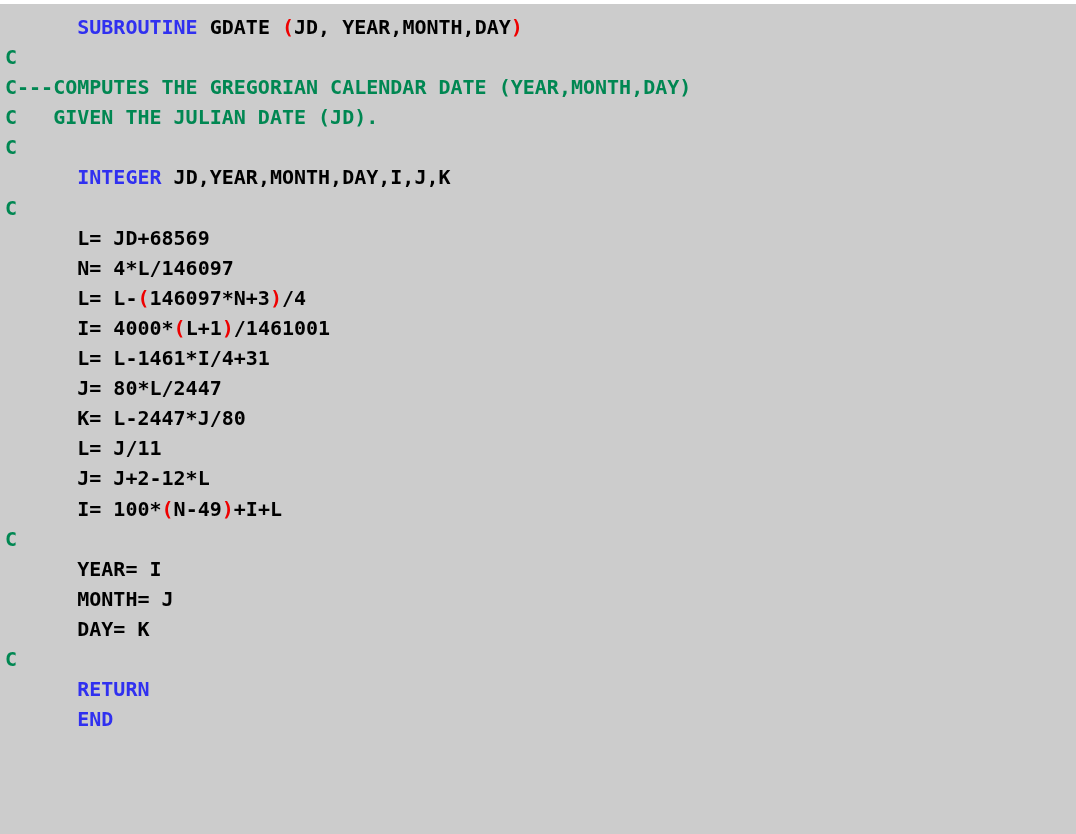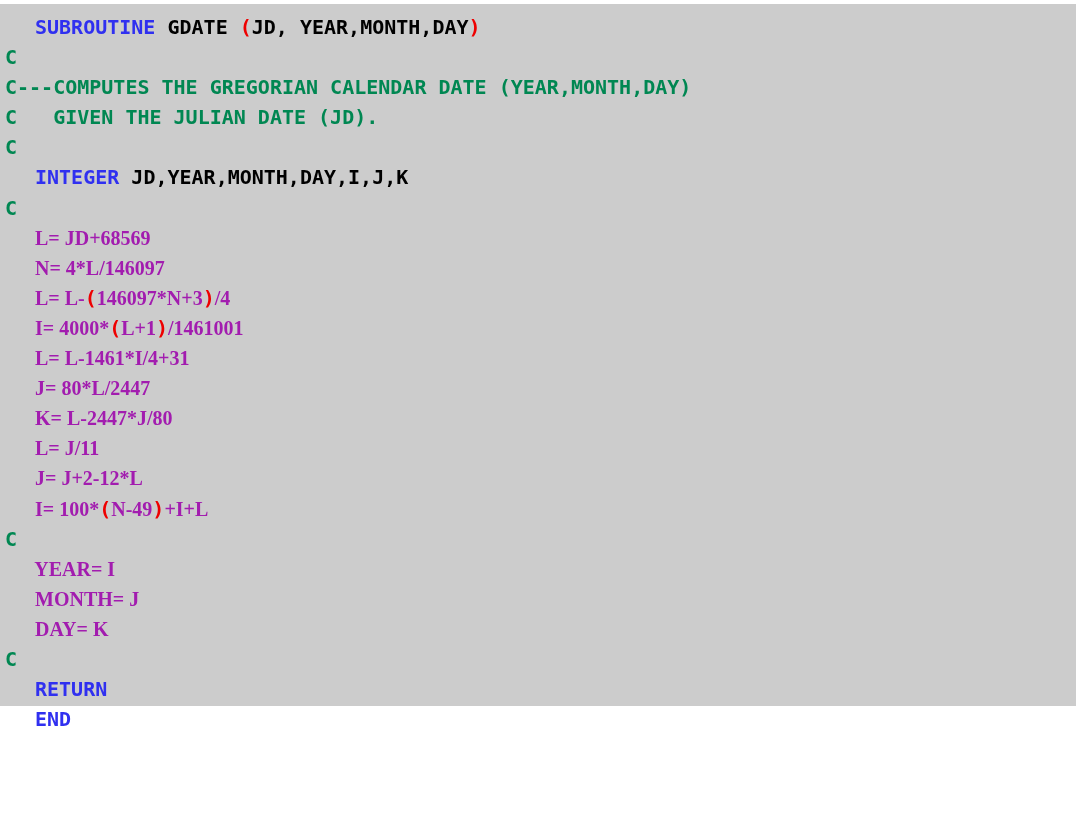--- a/index.html
+++ b/index.html
@@ -10,21 +10,21 @@
   body {
     width: 1076px;
     height: 834px;
     overflow: hidden;
   }
   #code-listing {
     position: absolute;
     left: 0;
     top: 4px;
     width: 1076px;
-    height: 702px;
+    height: 830px;
     background: #cccccc;
     font-family: "DejaVu Serif", "Liberation Serif", serif;
     font-size: 21px;
     line-height: 30.1px;
     letter-spacing: 0px;
     white-space: pre;
     box-sizing: border-box;
     padding: 8px 0 0 0;
   }
   .code-line {
@@ -33,18 +33,18 @@
     white-space: pre;
     font-family: "DejaVu Sans Mono", "Liberation Mono", monospace;
     font-size: 20px;
     font-weight: bold;
   }
   .tok { white-space: pre; }
   .tok-kw   { color: #3030f0; }
   .tok-cmt  { color: #008752; }
   .tok-par  { color: #ee0000; }
   .tok-id   { color: #000000; }
-  .tok-plain{ color: #a21caf; font-family: Liberation Serif, serif; }
+  .tok-plain{ color: #000000; }
 </style>
 </head>
 <body>
 
 <div id="code-listing" style="background: rgb(204, 204, 204);"><div class="code-line"><span class="tok tok-plain">      </span><span class="tok tok-kw">SUBROUTINE</span><span class="tok tok-id"> GDATE </span><span class="tok tok-par">(</span><span class="tok tok-id">JD, YEAR,MONTH,DAY</span><span class="tok tok-par">)</span></div><div class="code-line"><span class="tok tok-cmt">C</span></div><div class="code-line"><span class="tok tok-cmt">C---COMPUTES THE GREGORIAN CALENDAR DATE (YEAR,MONTH,DAY)</span></div><div class="code-line"><span class="tok tok-cmt">C   GIVEN THE JULIAN DATE (JD).</span></div><div class="code-line"><span class="tok tok-cmt">C</span></div><div class="code-line"><span class="tok tok-plain">      </span><span class="tok tok-kw">INTEGER</span><span class="tok tok-id"> JD,YEAR,MONTH,DAY,I,J,K</span></div><div class="code-line"><span class="tok tok-cmt">C</span></div><div class="code-line"><span class="tok tok-plain">      L= JD+68569</span></div><div class="code-line"><span class="tok tok-plain">      N= 4*L/146097</span></div><div class="code-line"><span class="tok tok-plain">      L= L-</span><span class="tok tok-par">(</span><span class="tok tok-plain">146097*N+3</span><span class="tok tok-par">)</span><span class="tok tok-plain">/4</span></div><div class="code-line"><span class="tok tok-plain">      I= 4000*</span><span class="tok tok-par">(</span><span class="tok tok-plain">L+1</span><span class="tok tok-par">)</span><span class="tok tok-plain">/1461001</span></div><div class="code-line"><span class="tok tok-plain">      L= L-1461*I/4+31</span></div><div class="code-line"><span class="tok tok-plain">      J= 80*L/2447</span></div><div class="code-line"><span class="tok tok-plain">      K= L-2447*J/80</span></div><div class="code-line"><span class="tok tok-plain">      L= J/11</span></div><div class="code-line"><span class="tok tok-plain">      J= J+2-12*L</span></div><div class="code-line"><span class="tok tok-plain">      I= 100*</span><span class="tok tok-par">(</span><span class="tok tok-plain">N-49</span><span class="tok tok-par">)</span><span class="tok tok-plain">+I+L</span></div><div class="code-line"><span class="tok tok-cmt">C</span></div><div class="code-line"><span class="tok tok-plain">      YEAR= I</span></div><div class="code-line"><span class="tok tok-plain">      MONTH= J</span></div><div class="code-line"><span class="tok tok-plain">      DAY= K</span></div><div class="code-line"><span class="tok tok-cmt">C</span></div><div class="code-line"><span class="tok tok-plain">      </span><span class="tok tok-kw">RETURN</span></div><div class="code-line"><span class="tok tok-plain">      </span><span class="tok tok-kw">END</span></div></div>
 
 </body></html>

